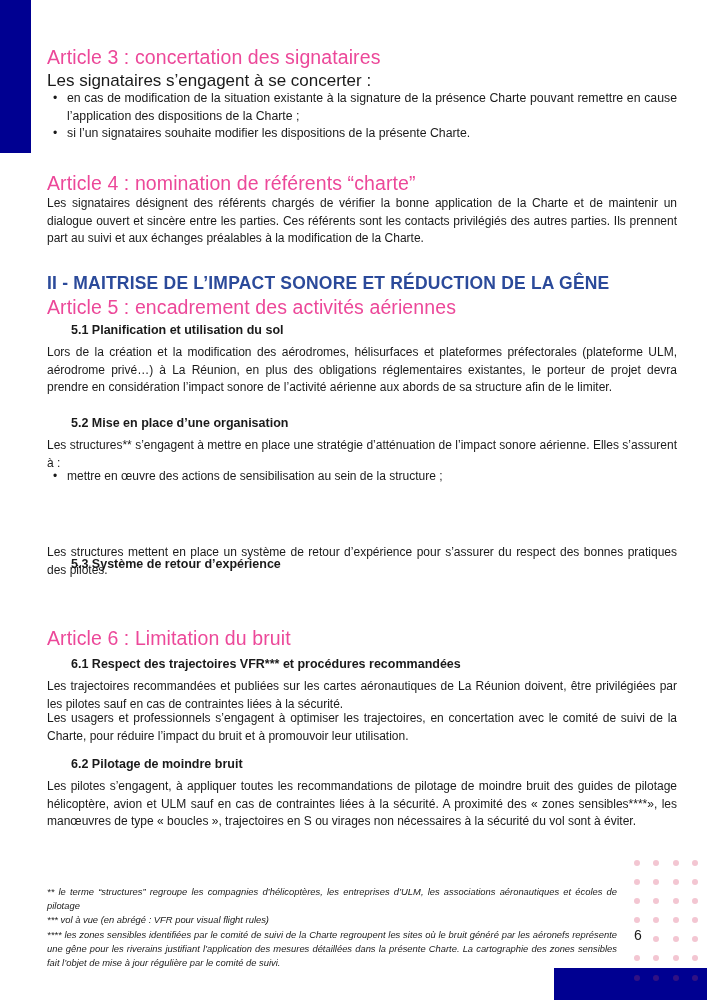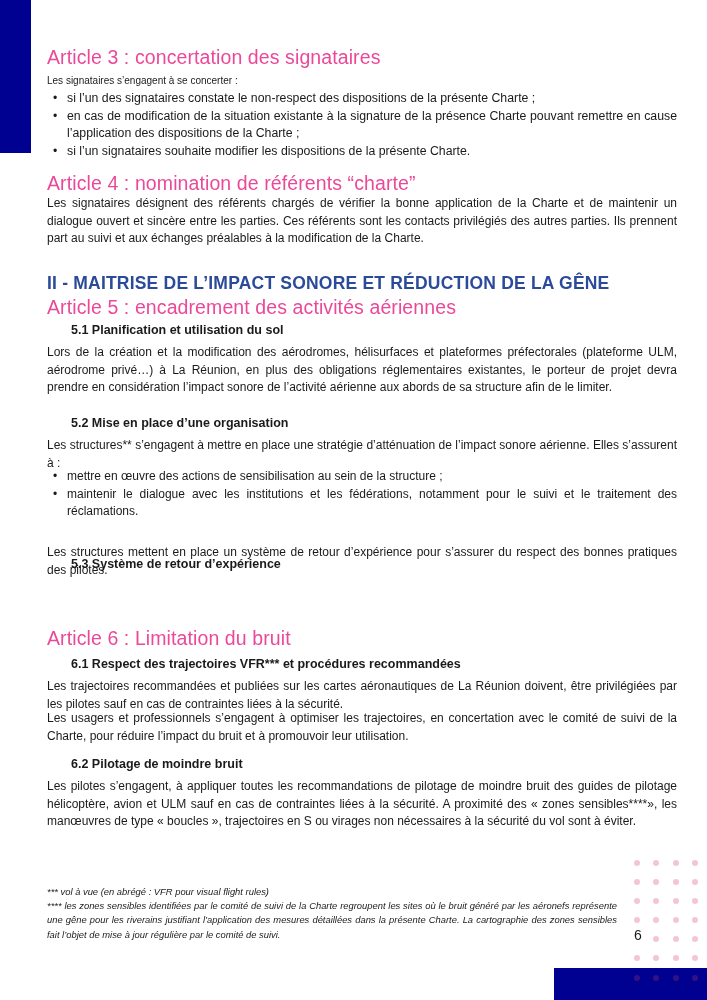--- a/index.html
+++ b/index.html
@@ -14,74 +14,73 @@
     .dot.on-blue { background: #5a1f7a; opacity: 0.55; }
 
     .page-number { position: absolute; left: 634px; top: 927px; font-size: 14px; color: #1a1a1a; }
 
     .content { position: absolute; left: 47px; top: 0; width: 630px; }
 
     .article-title { position: absolute; left: 0; font-size: 19.5px; font-weight: 400; color: #ec4899; letter-spacing: 0.1px; white-space: nowrap; }
     .section-title { position: absolute; left: 0; font-size: 17.5px; font-weight: 700; color: #2b4a9a; letter-spacing: 0.2px; white-space: nowrap; }
     .sub-title { position: absolute; left: 24px; font-size: 12.5px; font-weight: 700; color: #1a1a1a; white-space: nowrap; }
 
-    .para { position: absolute; left: 0; width: 630px; font-size: 10px; line-height: 17.5px; text-align: justify; color: #1a1a1a; }
+    .para { position: absolute; left: 0; width: 630px; font-size: 17px; line-height: 17.5px; text-align: justify; color: #1a1a1a; }
     .para.narrow { font-size: 12px; }
 
     .bullets { position: absolute; left: 0; width: 630px; list-style: none; font-size: 12.3px; line-height: 17.5px; text-align: justify; }
     .bullets li { position: relative; padding-left: 20px; }
     .bullets li::before { content: "•"; position: absolute; left: 6px; top: 0; }
 
     .footnotes { position: absolute; left: 47px; top: 885px; width: 570px; font-size: 9.4px; line-height: 14.2px; font-style: italic; color: #1a1a1a; text-align: justify; }
     .footnotes p { margin: 0; }
   </style>
 </head>
 <body>
 
 <div class="left-bar"></div>
 
 <div class="content">
 
   <h2 class="article-title" style="top:46px;">Article 3 : concertation des signataires</h2>
   <p class="para" style="top:72px;">Les signataires s’engagent à se concerter :</p>
   <ul class="bullets" style="top:90px;">
-    <li>si l’un des signataires constate le non-respect des dispositions de la présente Charte ;</li>
     <li>en cas de modification de la situation existante à la signature de la présence Charte pouvant remettre en cause l’application des dispositions de la Charte ;</li>
     <li>si l’un signataires souhaite modifier les dispositions de la présente Charte.</li>
   </ul>
 
   <h2 class="article-title" style="top:172px;">Article 4 : nomination de référents “charte”</h2>
   <p class="para narrow" style="top:195px;">Les signataires désignent des référents chargés de vérifier la bonne application de la Charte et de maintenir un dialogue ouvert et sincère entre les parties. Ces référents sont les contacts privilégiés des autres parties. Ils prennent part au suivi et aux échanges préalables à la modification de la Charte.</p>
 
   <h1 class="section-title" style="top:273px;">II - MAITRISE DE L’IMPACT SONORE ET RÉDUCTION DE LA GÊNE</h1>
 
   <h2 class="article-title" style="top:296px;">Article 5 : encadrement des activités aériennes</h2>
   <h3 class="sub-title" style="top:323px;">5.1 Planification et utilisation du sol</h3>
   <p class="para narrow" style="top:344px;">Lors de la création et la modification des aérodromes, hélisurfaces et plateformes préfectorales (plateforme ULM, aérodrome privé…) à La Réunion, en plus des obligations réglementaires existantes, le porteur de projet devra prendre en considération l’impact sonore de l’activité aérienne aux abords de sa structure afin de le limiter.</p>
 
   <h3 class="sub-title" style="top:416px;">5.2 Mise en place d’une organisation</h3>
   <p class="para narrow" style="top:437px;">Les structures** s’engagent à mettre en place une stratégie d’atténuation de l’impact sonore aérienne. Elles s’assurent à :</p>
   <ul class="bullets" style="top:468px; font-size:12px;">
     <li>mettre en œuvre des actions de sensibilisation au sein de la structure ;</li>
-    <li>maintenir le dialogue avec les institutions et les fédérations, notamment pour le suivi et le traitement des réclamations.</li>
   </ul>
 
   <h3 class="sub-title" style="top:557px;">5.3 Système de retour d’expérience</h3>
   <p class="para narrow" style="top:544px;">Les structures mettent en place un système de retour d’expérience pour s’assurer du respect des bonnes pratiques des pilotes.</p>
 
   <h2 class="article-title" style="top:627px;">Article 6 : Limitation du bruit</h2>
   <h3 class="sub-title" style="top:657px;">6.1 Respect des trajectoires VFR*** et procédures recommandées</h3>
   <p class="para narrow" style="top:678px;">Les trajectoires recommandées et publiées sur les cartes aéronautiques de La Réunion doivent, être privilégiées par les pilotes sauf en cas de contraintes liées à la sécurité.</p>
   <p class="para narrow" style="top:710px;">Les usagers et professionnels s’engagent à optimiser les trajectoires, en concertation avec le comité de suivi de la Charte, pour réduire l’impact du bruit et à promouvoir leur utilisation.</p>
 
   <h3 class="sub-title" style="top:757px;">6.2 Pilotage de moindre bruit</h3>
   <p class="para narrow" style="top:778px;">Les pilotes s’engagent, à appliquer toutes les recommandations de pilotage de moindre bruit des guides de pilotage hélicoptère, avion et ULM sauf en cas de contraintes liées à la sécurité. A proximité des « zones sensibles****», les manœuvres de type « boucles », trajectoires en S ou virages non nécessaires à la sécurité du vol sont à éviter.</p>
 </div>
 
 <div class="footnotes">
+  <p>** le terme “structures” regroupe les compagnies d’hélicoptères, les entreprises d’ULM, les associations aéronautiques et écoles de pilotage</p>
   <p>*** vol à vue (en abrégé : VFR pour visual flight rules)</p>
   <p>****  les zones sensibles identifiées par le comité de suivi de la Charte regroupent les sites où le bruit généré par les aéronefs représente une gêne pour les riverains justifiant l’application des mesures détaillées dans la présente Charte. La cartographie des zones sensibles fait l’objet de mise à jour régulière par le comité de suivi.</p>
 </div>
 
 <div class="dots">
   <span class="dot" style="left:2px;top:2px"></span>
   <span class="dot" style="left:21px;top:2px"></span>
   <span class="dot" style="left:41px;top:2px"></span>
   <span class="dot" style="left:60px;top:2px"></span>
 

